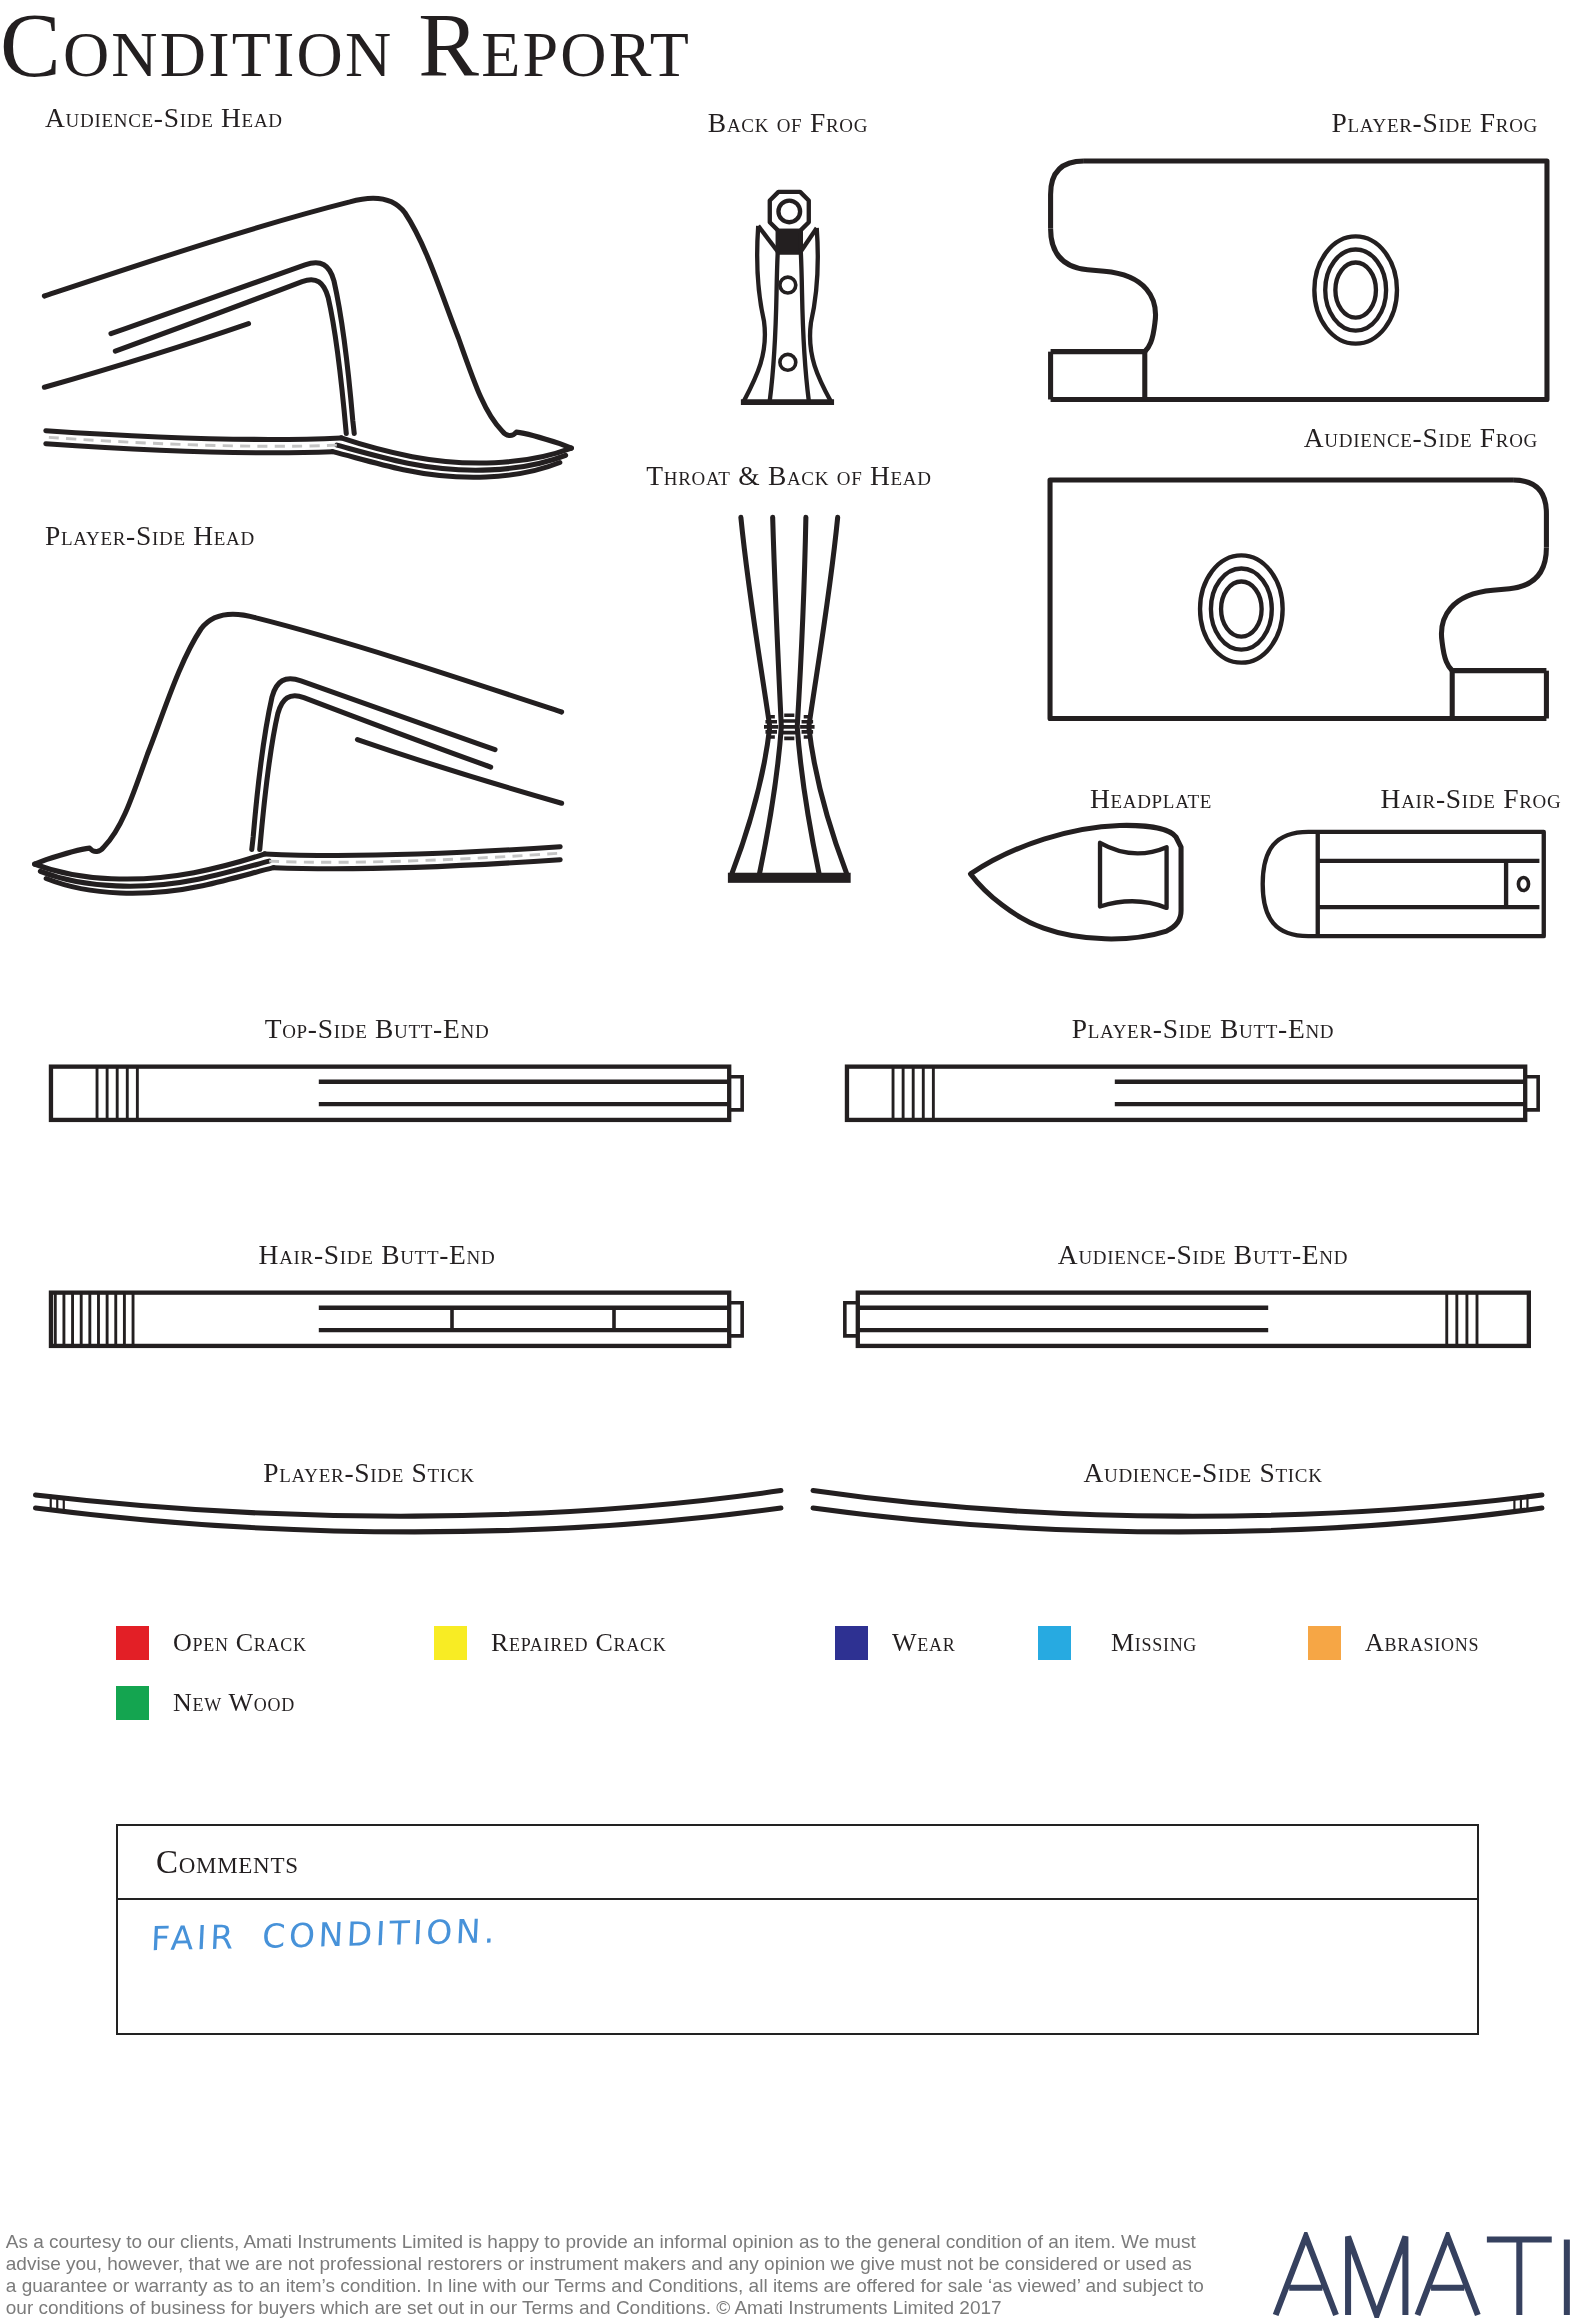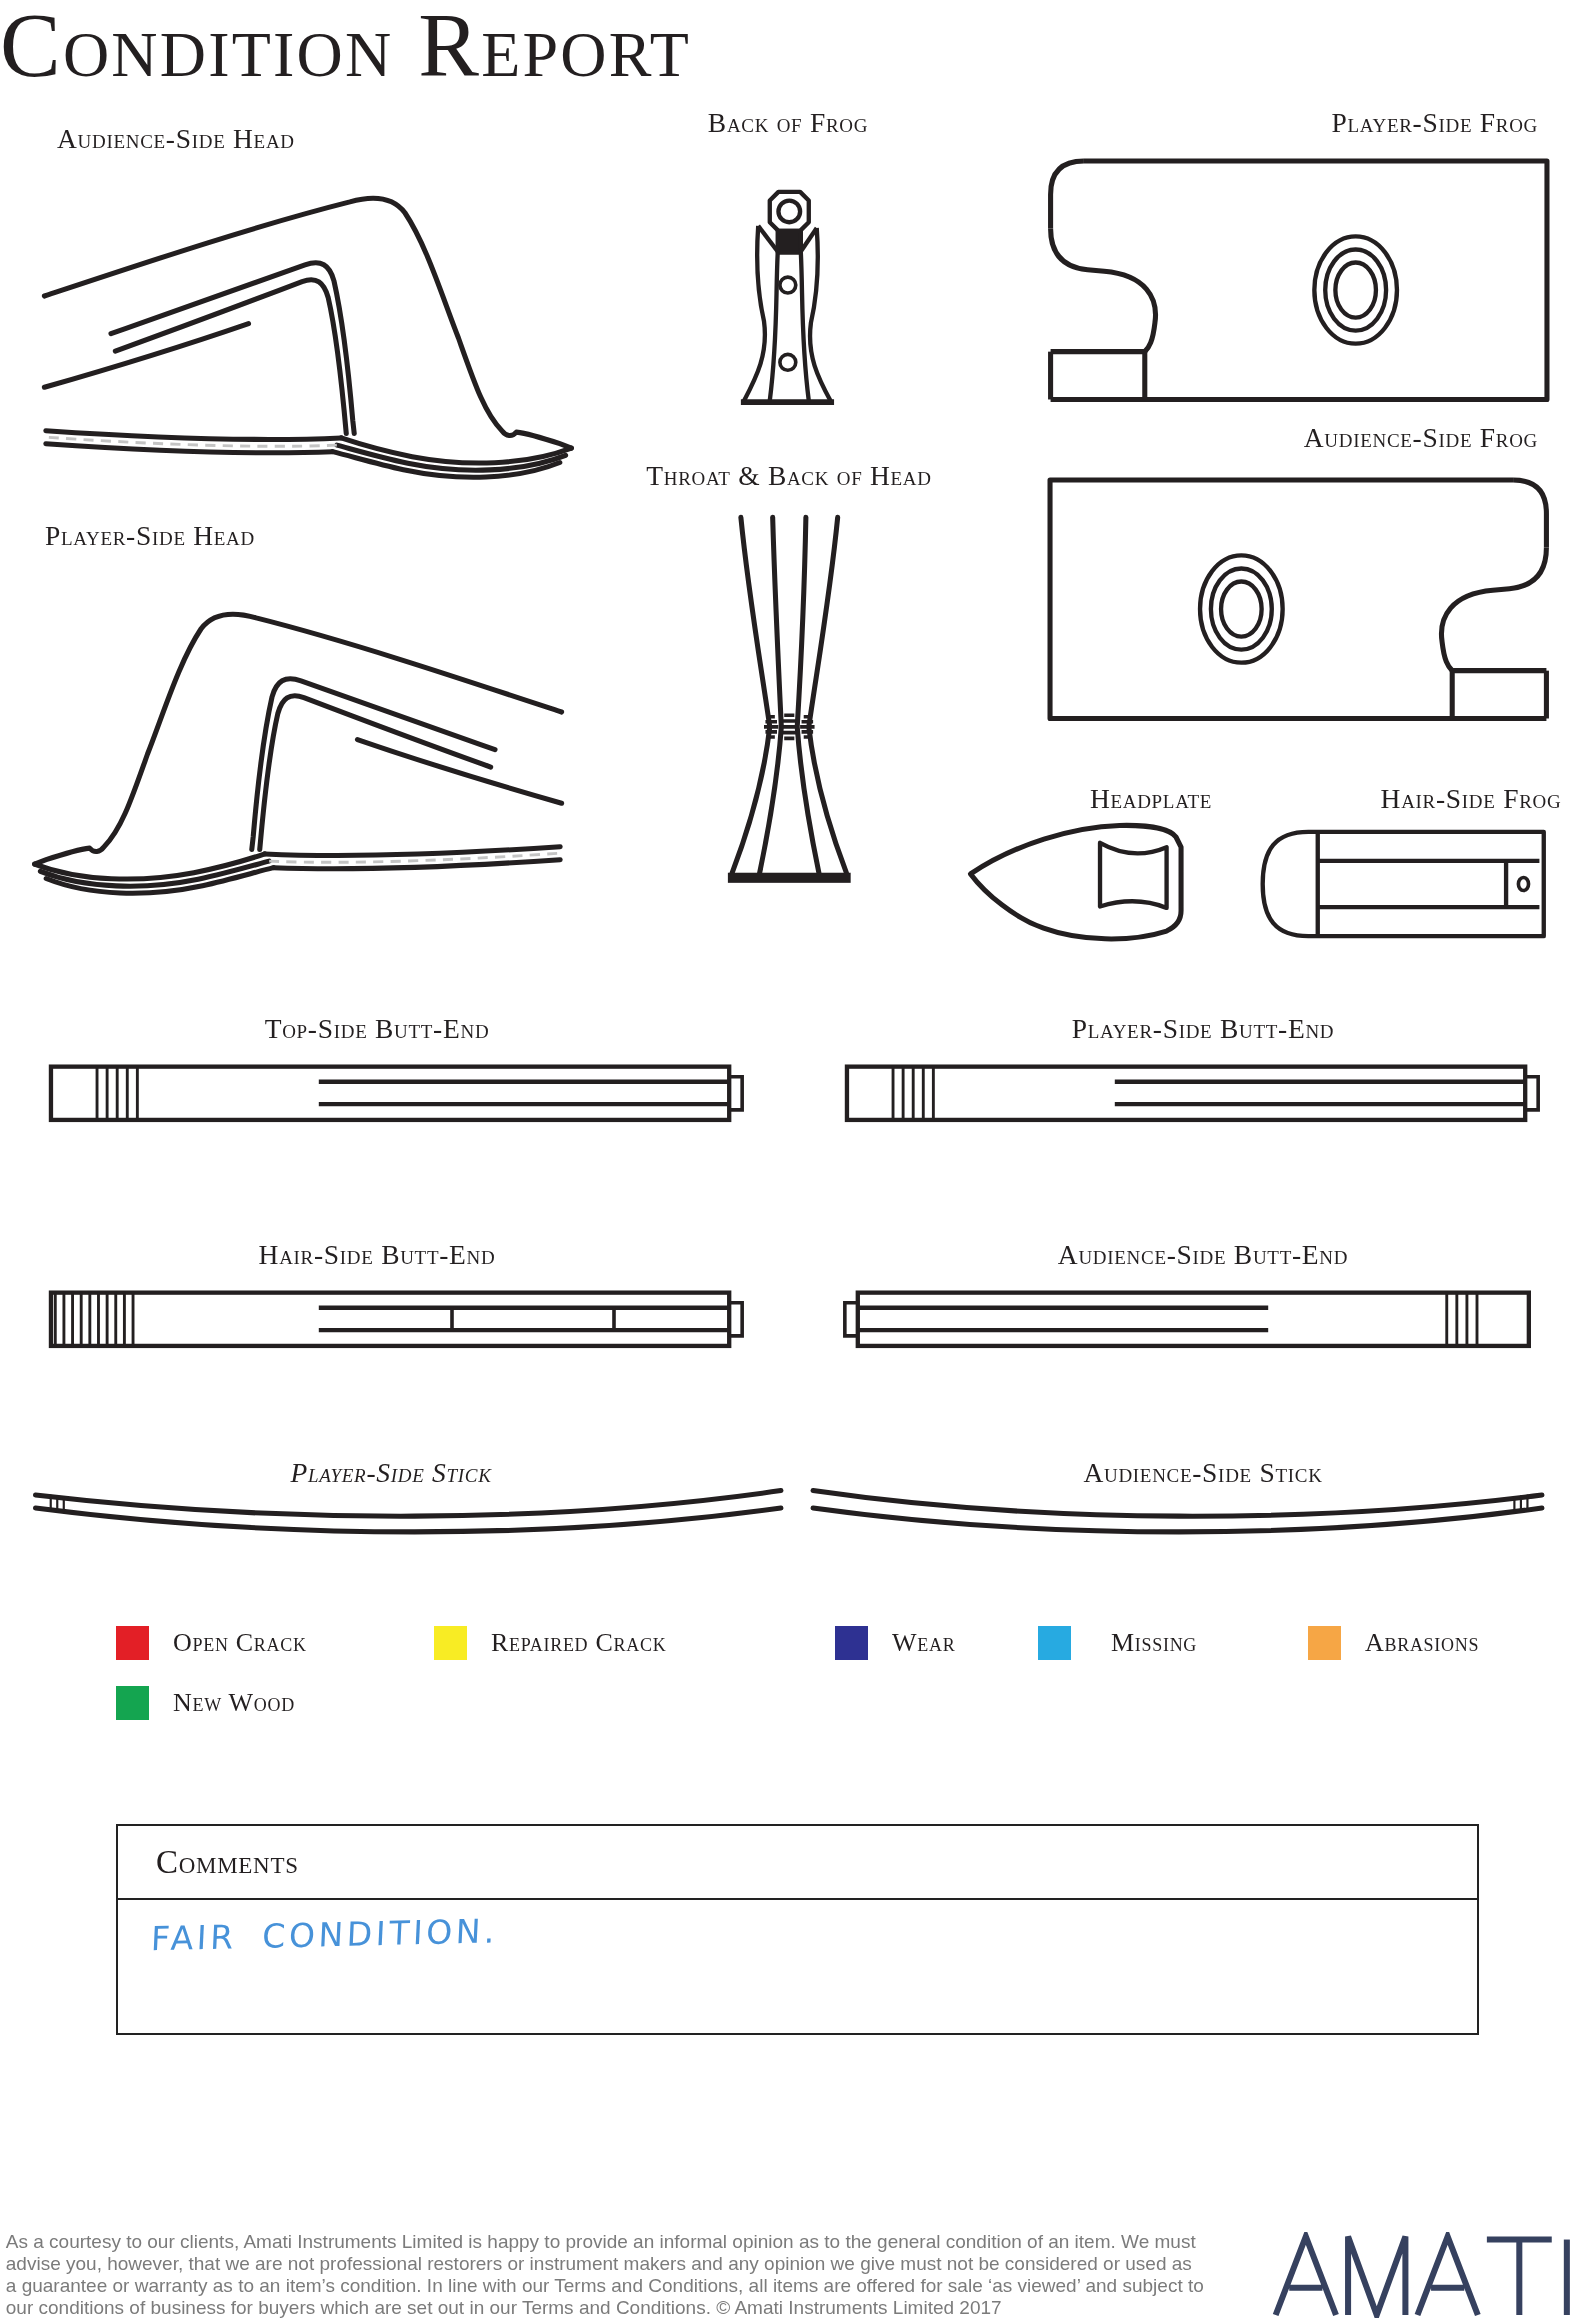--- a/index.html
+++ b/index.html
@@ -24,33 +24,33 @@
                font-size:19px;line-height:22px;color:#7b7b7b;}
   .footer-text div{white-space:nowrap;}
 </style>
 </head>
 <body>
 
 <div class="page">
 
   <div class="abs title">Condition Report</div>
 
-  <div class="abs sec-label" style="left:45px;top:123px;margin-left:12px;">Audience-Side Head</div>
+  <div class="abs sec-label" style="left:45px;top:102px;">Audience-Side Head</div>
   <div class="abs sec-label center" style="left:788px;top:107px;">Back of Frog</div>
   <div class="abs sec-label" style="right:43px;top:107px;">Player-Side Frog</div>
   <div class="abs sec-label" style="right:43px;top:422px;">Audience-Side Frog</div>
   <div class="abs sec-label" style="left:45px;top:520px;">Player-Side Head</div>
   <div class="abs sec-label center" style="left:789px;top:460px;">Throat &amp; Back of Head</div>
   <div class="abs sec-label center" style="left:1151px;top:783px;">Headplate</div>
   <div class="abs sec-label center" style="left:1471px;top:783px;text-align:right;">Hair-Side Frog</div>
   <div class="abs sec-label center" style="left:377px;top:1013px;">Top-Side Butt-End</div>
   <div class="abs sec-label center" style="left:1203px;top:1013px;">Player-Side Butt-End</div>
   <div class="abs sec-label center" style="left:377px;top:1239px;">Hair-Side Butt-End</div>
   <div class="abs sec-label center" style="left:1203px;top:1239px;">Audience-Side Butt-End</div>
-  <div class="abs sec-label center" style="left:391px;top:1457px;font-style:italic;">Player-Side Stick</div>
+  <div class="abs sec-label center" style="left:369px;top:1457px;">Player-Side Stick</div>
   <div class="abs sec-label center" style="left:1203px;top:1457px;">Audience-Side Stick</div>
 
   <svg class="abs draw" style="left:14.5px;top:144px;" width="580" height="333" viewBox="0 0 800 460">
     <g fill="none" stroke="#231f20" stroke-width="7" stroke-linecap="round" stroke-linejoin="round">
       <path d="M40,210 C185,162 335,112 462,80 C494,71 522,74 538,95 C568,140 590,212 612,268 C634,330 648,372 672,396 C678,404 686,405 692,398 C710,400 734,408 752,414 L768,420"></path>
       <path d="M768,420 C705,444 622,446 548,432 C508,424 474,414 450,406"></path>
       <path d="M760,430 C698,454 616,456 542,441 C504,433 470,423 444,416"></path>
       <path d="M752,440 C692,464 612,466 536,450 C500,442 466,432 438,425"></path>
       <path d="M450,406 C320,412 160,404 42,396"></path>
       <path d="M438,425 C320,430 160,422 42,414"></path>

